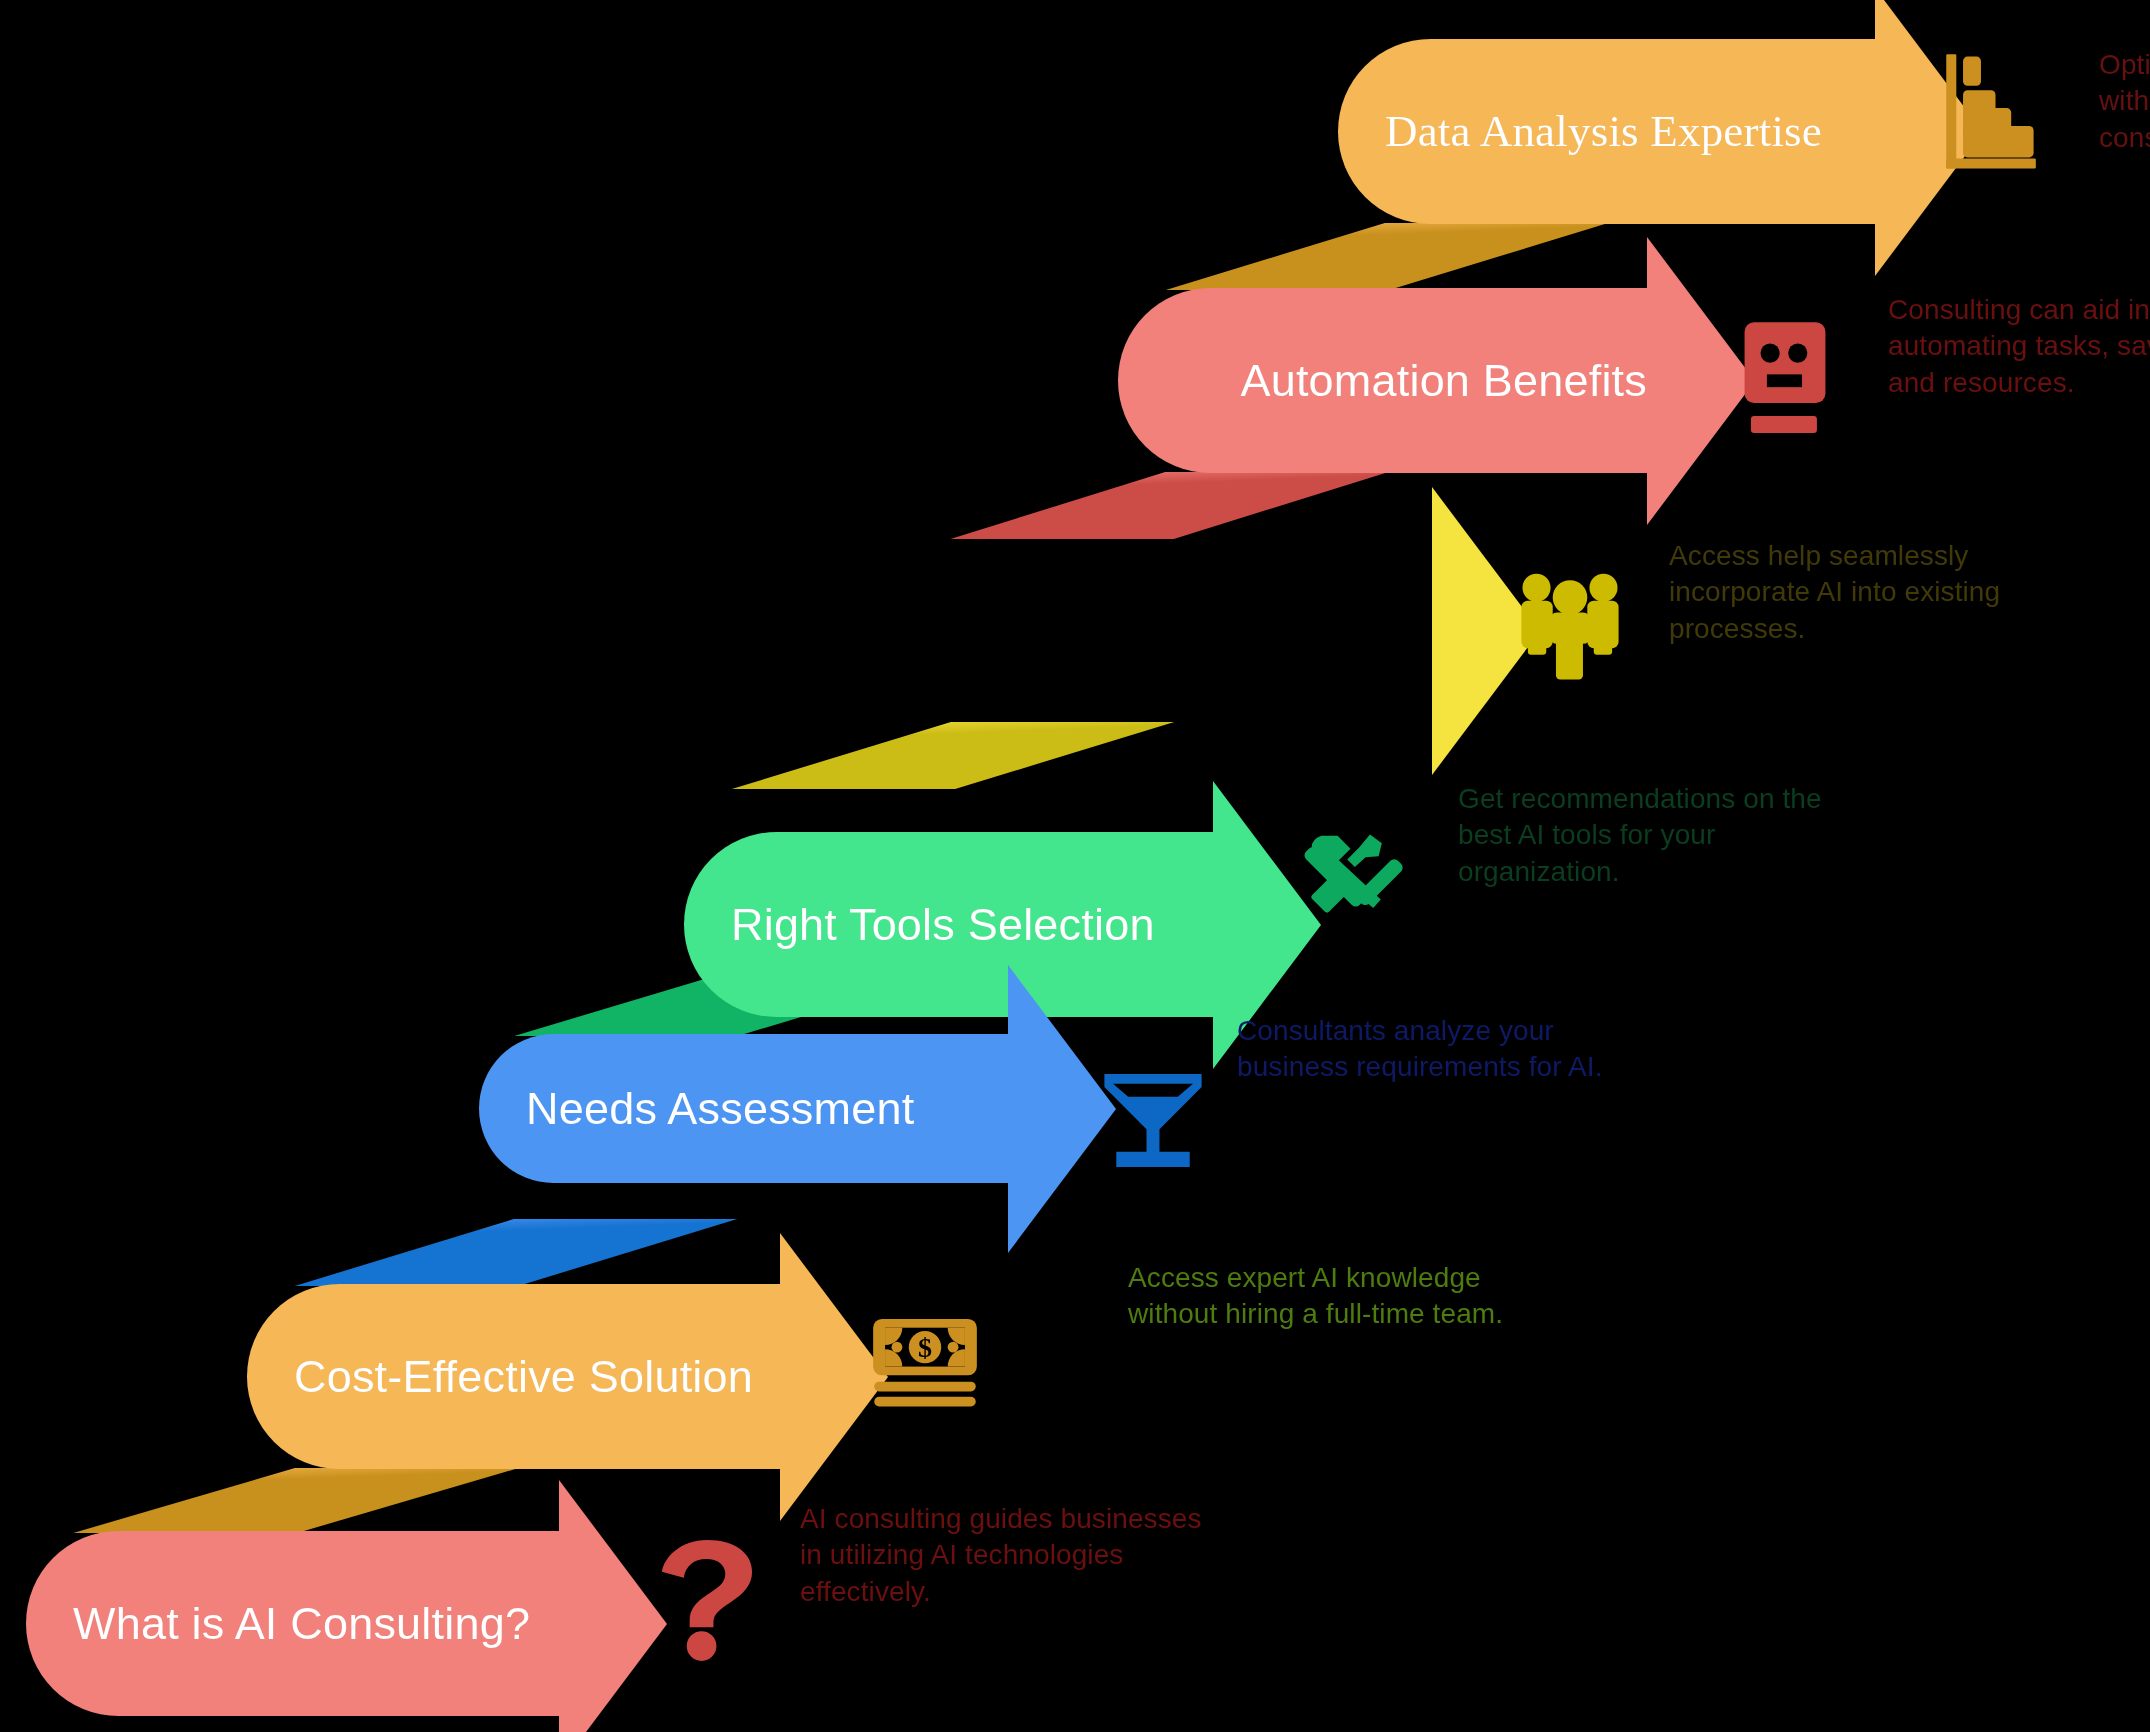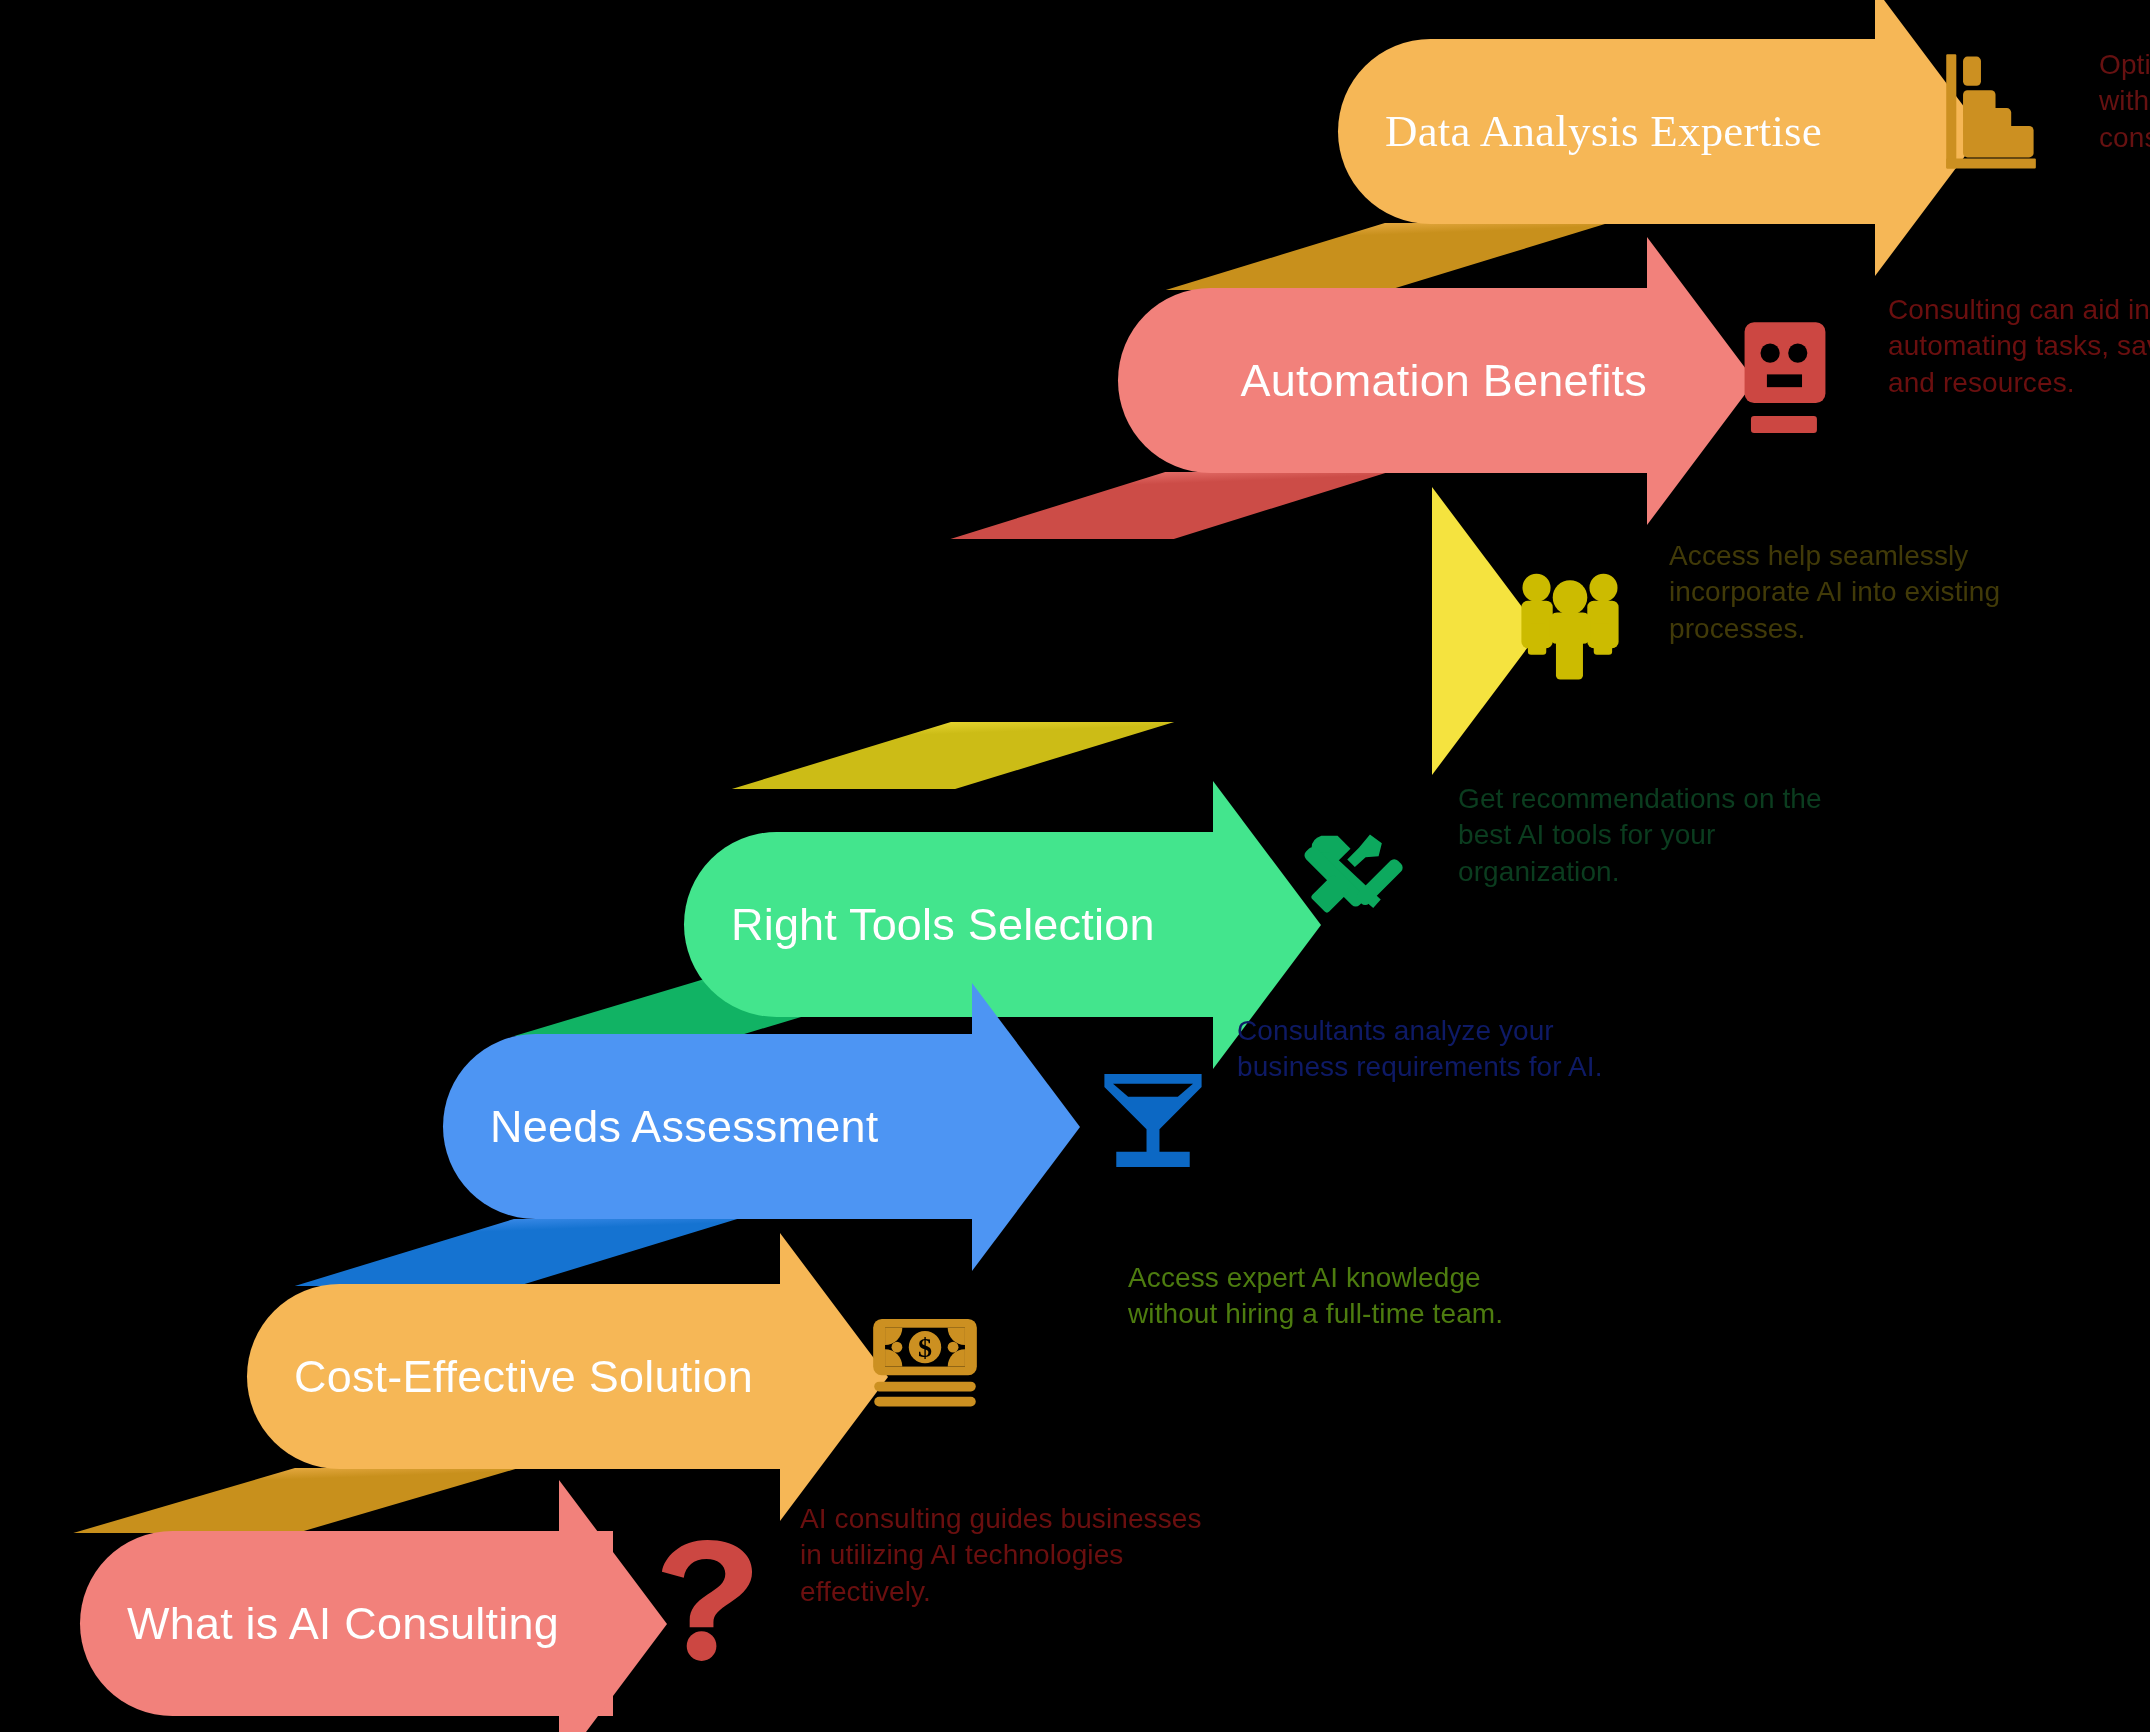--- a/index.html
+++ b/index.html
@@ -226,21 +226,21 @@
              <stop offset="100%" stop-color="#1573D1"></stop>
            </linearGradient>
          </defs>
          <polygon fill="url(#rg4)" points="
            520,0
            1040,0
            530,156
            10,156"></polygon>
        </svg>
     </div>
-    <div class="arrow" style="left: 443px; top: 1034px; width: 637px; height: 185px;">
+    <div class="arrow" style="left: 479px; top: 1034px; width: 637px; height: 149px;">
       <div class="arrow-body" style="width: 529px; background: rgb(77, 149, 243);">
         <div class="arrow-label">Needs Assessment</div>
       </div>
       <div class="arrow-head" style="left: 529px; border-width: 144px 0px 144px 108px; border-left-color: rgb(77, 149, 243);"></div>
     </div>
     <div class="icon-box" style="position: absolute; left: 1099px; top: 1056px; width: 108px; height: 129px; z-index: 5;">
       <svg viewBox="0 0 100 110" width="100%" height="100%" aria-hidden="true">
        <path d="M5 12 L95 12 L95 24 L56 63 L56 84 L84 84 L84 98 L16 98 L16 84 L44 84 L44 63 L5 24 Z" fill="#0C68C4"></path>
        <path d="M13 21 L87 21 L73 33 L27 33 Z" fill="#000"></path>
      </svg>
@@ -281,21 +281,21 @@
        <circle cx="50" cy="28" r="15" fill="#CC9021"></circle>
        <text x="50" y="37" font-family="Liberation Serif, serif" font-size="26" font-weight="bold" fill="#000" text-anchor="middle">$</text>
        <circle cx="24" cy="28" r="5" fill="#CC9021"></circle>
        <circle cx="76" cy="28" r="5" fill="#CC9021"></circle>
        <rect x="3" y="60" width="94" height="9" rx="4.5" fill="#CC9021"></rect>
        <rect x="3" y="74" width="94" height="9" rx="4.5" fill="#CC9021"></rect>
      </svg>
     </div>
     <div class="desc" style="position: absolute; left: 1084px; top: 1260px; color: #4d7c0f; z-index: 5; margin-left: 44px;">Access expert AI knowledge
 without hiring a full-time team.</div>
-    <div class="arrow" style="left: 26px; top: 1531px; width: 641px; height: 185px; justify-content: center;">
+    <div class="arrow" style="left: 26px; top: 1531px; width: 641px; height: 185px;">
       <div class="arrow-body" style="width: 533px; background: rgb(242, 129, 123);">
         <div class="arrow-label">What is AI Consulting?</div>
       </div>
       <div class="arrow-head" style="left: 533px; border-width: 144px 0px 144px 108px; border-left-color: rgb(242, 129, 123);"></div>
     </div>
     <div class="icon-box" style="position: absolute; left: 658px; top: 1527px; width: 99px; height: 146px; z-index: 5;">
       <svg viewBox="0 0 100 125" width="100%" height="100%" aria-hidden="true">
        <path d="M50 2 C22 2 6 20 4 34 L26 40 C28 28 36 21 49 21 C60 21 68 27 68 36 C68 45 61 50 50 57 C38 65 32 72 32 83 L32 90 L56 90 L56 85 C56 77 61 73 73 65 C87 56 95 47 95 34 C95 15 77 2 50 2 Z" fill="#CC4742"></path>
        <circle cx="44" cy="109" r="15" fill="#CC4742"></circle>
      </svg>

